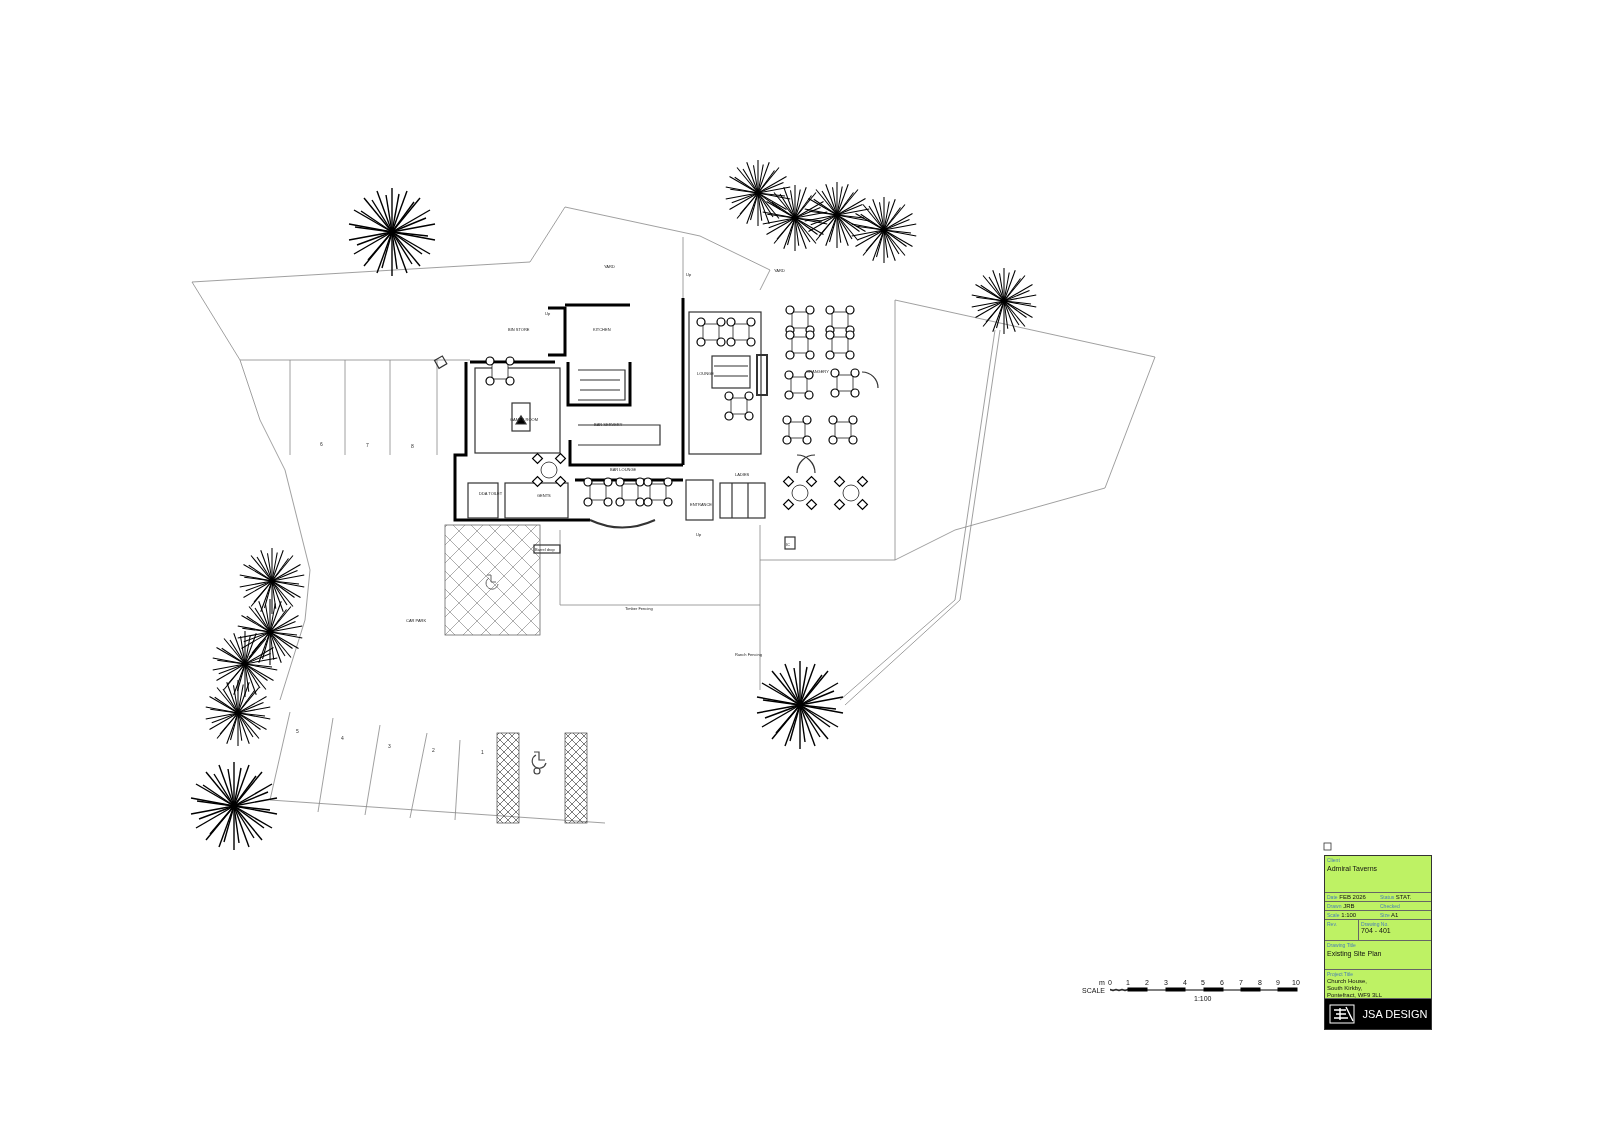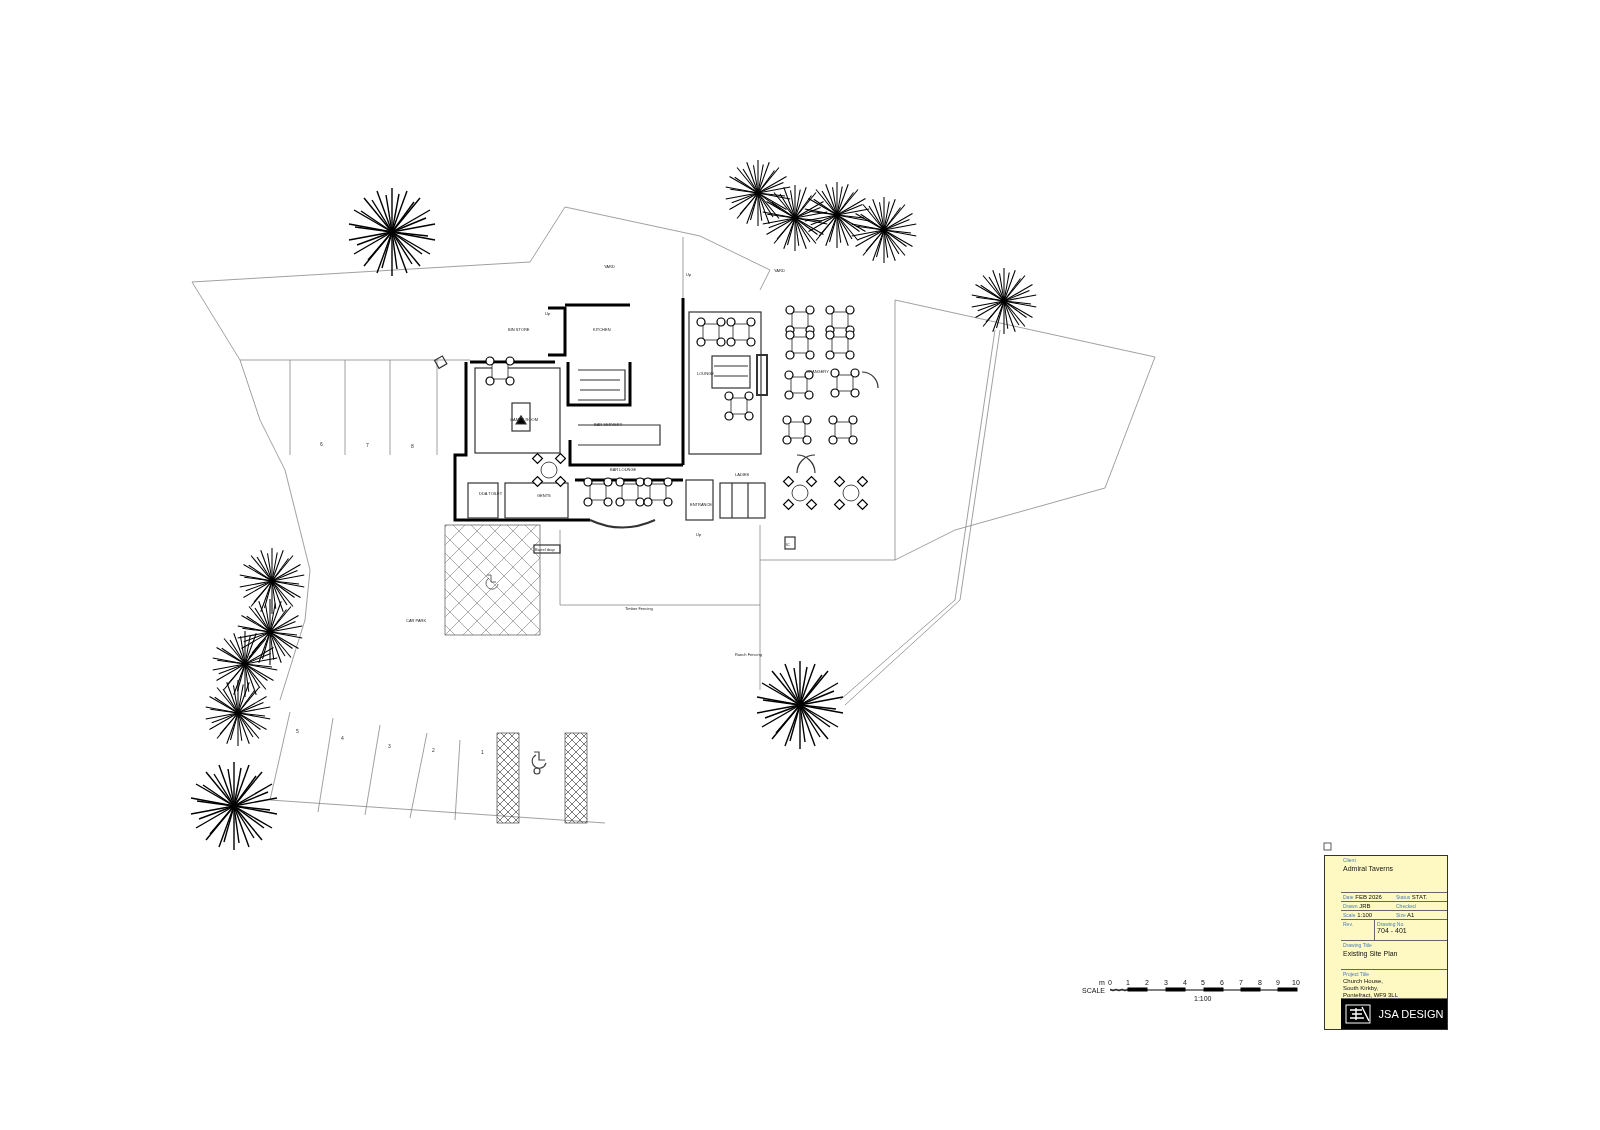--- a/index.html
+++ b/index.html
@@ -1,20 +1,20 @@
 <!DOCTYPE html>
 <html><head>
 <meta charset="utf-8">
 <style>
   html,body{margin:0;padding:0;background:#fff;}
   body{width:1600px;height:1130px;position:relative;overflow:hidden;font-family:"Liberation Sans",sans-serif;}
   #plan{position:absolute;left:0;top:0;}
   .lbl{font-family:"Liberation Sans",sans-serif;font-size:4px;fill:#222;}
   .num{font-family:"Liberation Sans",sans-serif;font-size:5px;fill:#333;}
-  .tb{position:absolute;left:1324px;top:855px;width:106px;border:1px solid #333;background:#fef9c3;font-size:6px;color:#111;padding-left:16px;}
+  .tb{position:absolute;left:1324px;top:855px;width:106px;border:1px solid #333;background:#bef264;font-size:6px;color:#111;}
   .tb .row{border-bottom:1px solid #666;display:flex;}
   .tb .cap{color:#4a7fb5;font-size:5px;}
   .tb .cell{padding:1px 2px;}
   .tb .logo{background:#000;color:#fff;height:30px;display:flex;align-items:center;justify-content:center;font-size:11px;gap:8px;}
 </style>
 </head>
 <body>
 
 <svg id="plan" width="1600" height="1130" viewBox="0 0 1600 1130">
   <defs>

